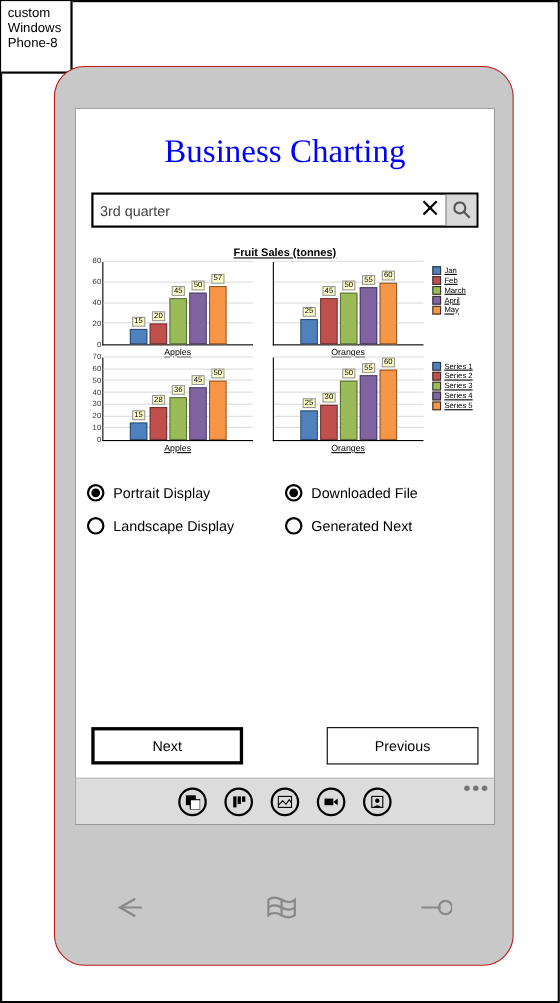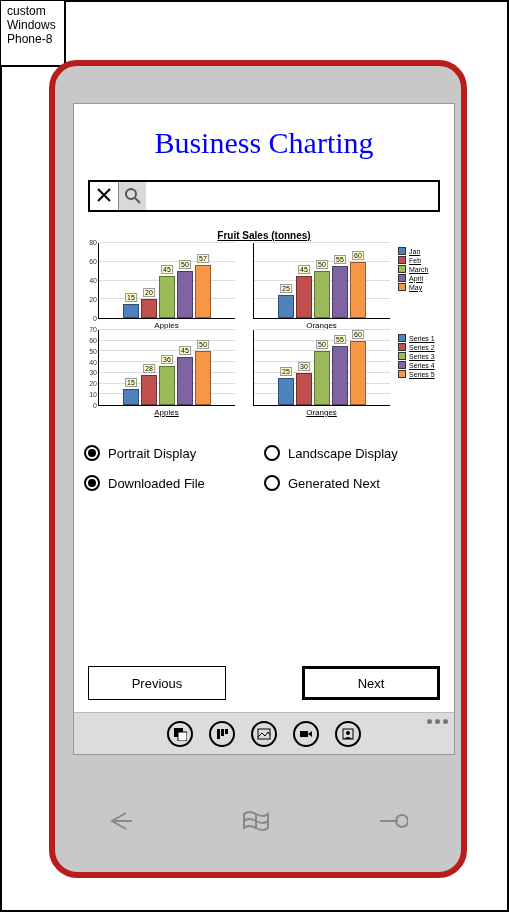--- a/index.html
+++ b/index.html
@@ -28,21 +28,21 @@
   }
   .tab-wrap{
     position:absolute;top:0;left:0;display:flex;
   }
   .phone {
     position:absolute;
     left:47px; top:58px;
     width:418px; height:818px;
     background:#c8c8c8;
     border-radius:28px;
-    border:6px solid #b91c1c;
+    border:1px solid #b91c1c;
   }
   .screen{
     position:absolute;
     left:18px; top:37px;
     width:382px; height:652px;
     background:#fff;
     border:1px solid #999;
   }
   .title{
     color:#0000ff;
@@ -193,20 +193,21 @@
         <polygon points="0,0 0,22 14,0" fill="#fff" stroke="#000" stroke-width="2"></polygon>
       </svg>
   </div>
 
   <div class="phone">
     <div class="screen">
 
       <div class="title">Business Charting</div>
 
       <div class="searchbar">
+        <input type="text" value="3rd quarter" style="">
         <div class="xbtn">
           <svg width="16" height="16">
               <line x1="2" y1="2" x2="14" y2="14" stroke="#000" stroke-width="2"></line>
               <line x1="14" y1="2" x2="2" y2="14" stroke="#000" stroke-width="2"></line>
             </svg>
         </div>
         <div class="magbtn">
           <svg width="16" height="16">
               <circle cx="6" cy="6" r="5" stroke="#555" fill="none" stroke-width="2"></circle>
               <line x1="10" y1="10" x2="15" y2="15" stroke="#555" stroke-width="2"></line>
@@ -398,41 +399,41 @@
         </div>
 
       <div class="radios">
         <div class="radio">
           <span class="ring">
               <span class="dot" id="dot-portrait"></span>
             </span>
           <span>Portrait Display</span>
         </div>
         <div class="radio">
-          <span class="ring"></span>
-          <span>Landscape Display</span>
-        </div>
-        <div class="radio">
           <span class="ring">
               <span class="dot" id="dot-downloaded"></span>
             </span>
           <span>Downloaded File</span>
         </div>
         <div class="radio">
           <span class="ring"></span>
+          <span>Landscape Display</span>
+        </div>
+        <div class="radio">
+          <span class="ring"></span>
           <span>Generated Next</span>
         </div>
       </div>
 
       <div class="navbtns">
+        <div class="navbtn next">
+            <span>Next</span>
+          </div>
         <div class="navbtn prev">
             <span>Previous</span>
-          </div>
-        <div class="navbtn next">
-            <span>Next</span>
           </div>
       </div>
 
       <div class="appbar">
         <div class="dots">
             <span></span>
             <span></span>
             <span></span>
           </div>
         <div class="circ">

